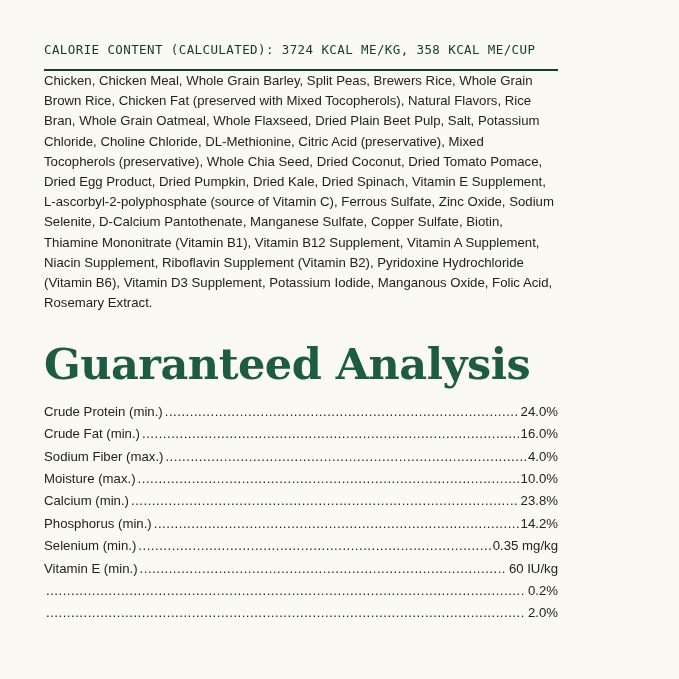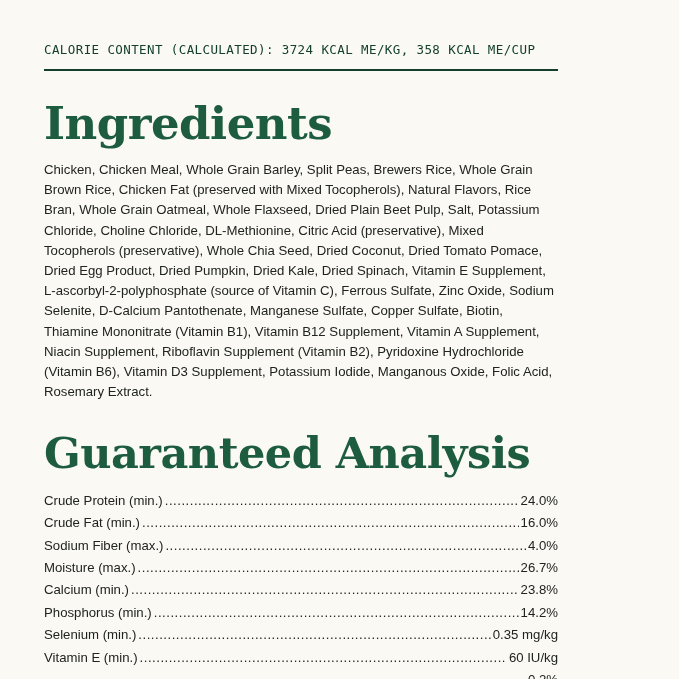--- a/index.html
+++ b/index.html
@@ -94,21 +94,20 @@
 </head>
 <body>
 
 <div class="page">
 
   <div class="calorie-block">
     <div class="calorie-text">CALORIE CONTENT (CALCULATED): 3724 KCAL ME/KG, 358 KCAL ME/CUP</div>
     <div class="rule"></div>
   </div>
 
-  <h1 class="section-title">Ingredients</h1>
 
   <p class="ingredients-text">Chicken, Chicken Meal, Whole Grain Barley, Split Peas, Brewers Rice, Whole Grain Brown Rice, Chicken Fat (preserved with Mixed Tocopherols), Natural Flavors, Rice Bran, Whole Grain Oatmeal, Whole Flaxseed, Dried Plain Beet Pulp, Salt, Potassium Chloride, Choline Chloride, DL-Methionine, Citric Acid (preservative), Mixed Tocopherols (preservative), Whole Chia Seed, Dried Coconut, Dried Tomato Pomace, Dried Egg Product, Dried Pumpkin, Dried Kale, Dried Spinach, Vitamin E Supplement, L-ascorbyl-2-polyphosphate (source of Vitamin C), Ferrous Sulfate, Zinc Oxide, Sodium Selenite, D-Calcium Pantothenate, Manganese Sulfate, Copper Sulfate, Biotin, Thiamine Mononitrate (Vitamin B1), Vitamin B12 Supplement, Vitamin A Supplement, Niacin Supplement, Riboflavin Supplement (Vitamin B2), Pyridoxine Hydrochloride (Vitamin B6), Vitamin D3 Supplement, Potassium Iodide, Manganous Oxide, Folic Acid, Rosemary Extract.</p>
 
   <h1 class="section-title analysis">Guaranteed Analysis</h1>
 
   <div class="ga-list">
 
     <div class="ga-row">
       <span class="ga-label">Crude Protein (min.)</span>
       <span class="ga-dots">................................................................................................................................................................</span>
@@ -123,21 +122,21 @@
 
     <div class="ga-row">
       <span class="ga-label">Sodium Fiber (max.)</span>
       <span class="ga-dots">................................................................................................................................................................</span>
       <span class="ga-value">4.0%</span>
     </div>
 
     <div class="ga-row">
       <span class="ga-label">Moisture (max.)</span>
       <span class="ga-dots">................................................................................................................................................................</span>
-      <span class="ga-value">26.7%</span>
+      <span class="ga-value">10.0%</span>
     </div>
 
     <div class="ga-row">
       <span class="ga-label">Calcium (min.)</span>
       <span class="ga-dots">................................................................................................................................................................</span>
       <span class="ga-value">23.8%</span>
     </div>
 
     <div class="ga-row">
       <span class="ga-label">Phosphorus (min.)</span>

